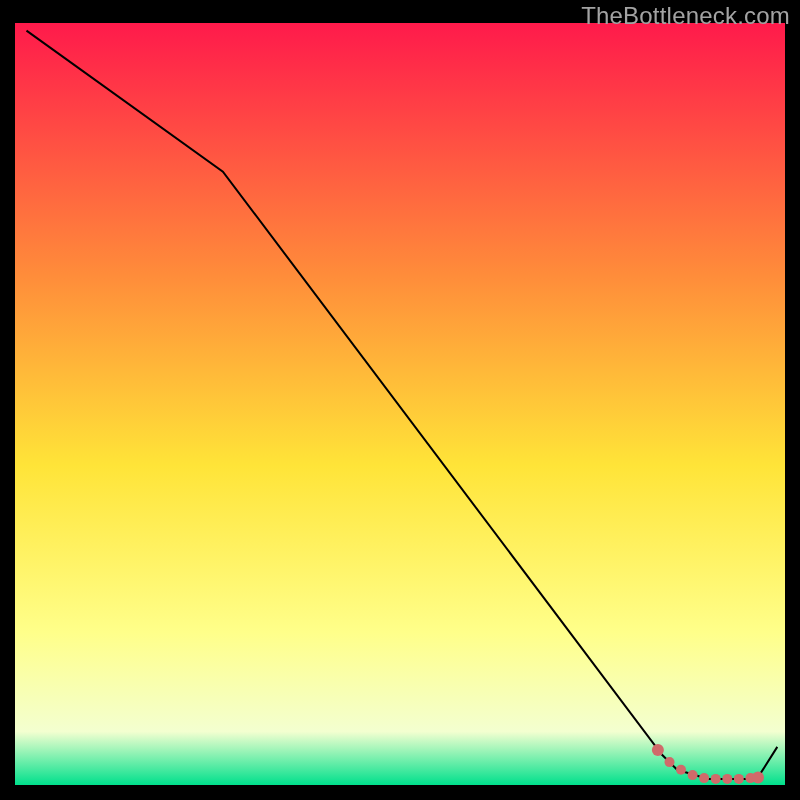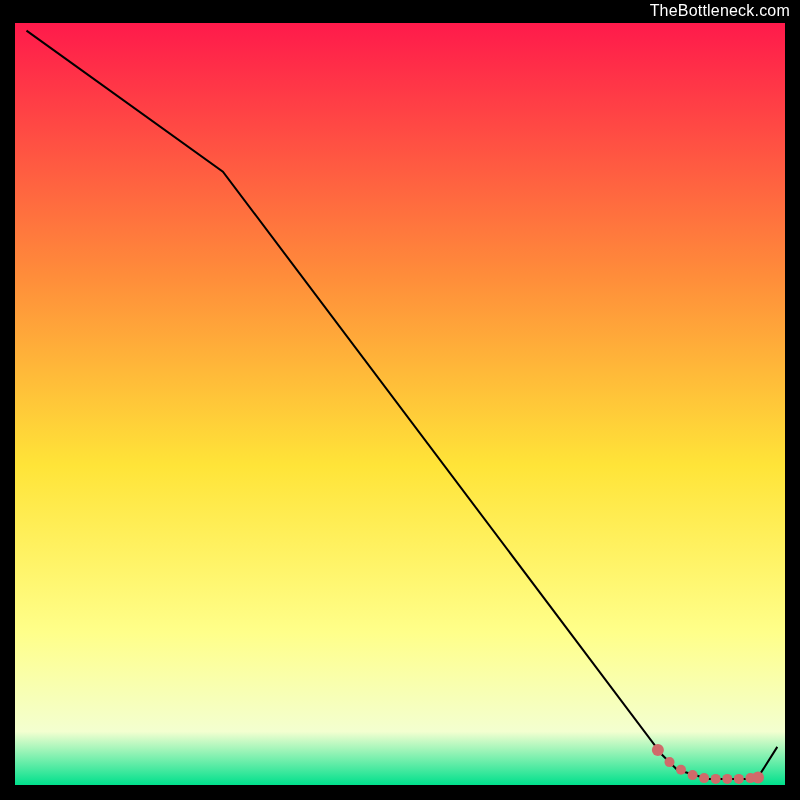--- a/index.html
+++ b/index.html
@@ -18,22 +18,22 @@
   svg {
     position: absolute;
     left: 0;
     top: 0;
   }
   .attribution {
     position: absolute;
     top: 2px;
     right: 10px;
     font-family: Arial, Helvetica, sans-serif;
-    font-size: 16px;
-    color: #ffffff;
+    font-size: 24px;
+    color: #a3a3a3;
     letter-spacing: 0.2px;
   }
 </style>
 </head>
 <body>
 
 <div class="stage">
 
   <svg id="chart-svg" width="800" height="800" viewBox="0 0 800 800">
     <defs>

